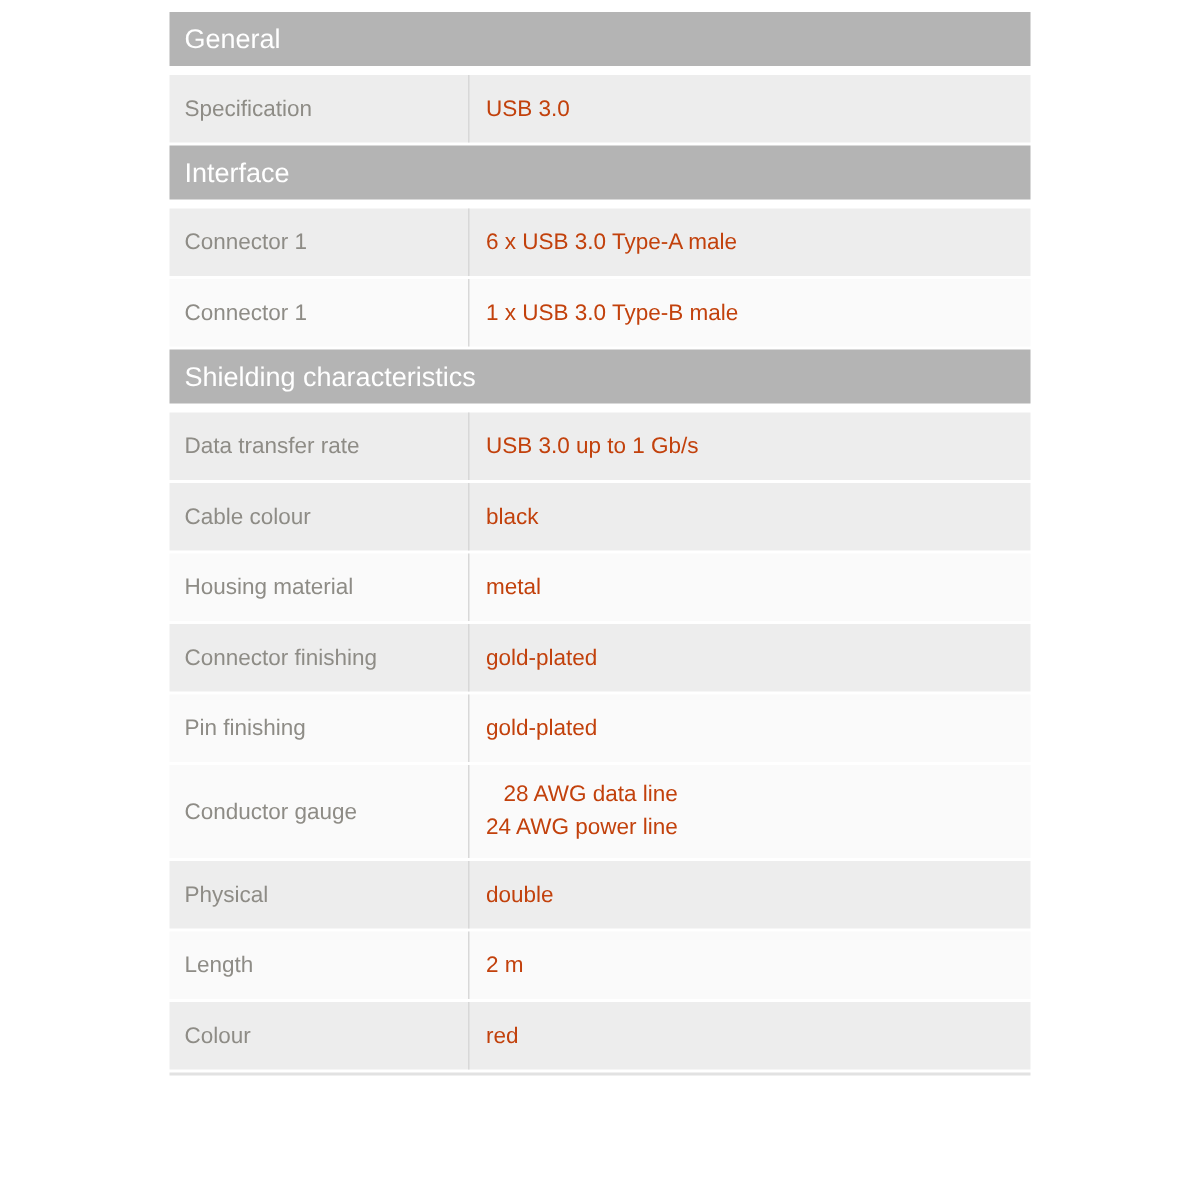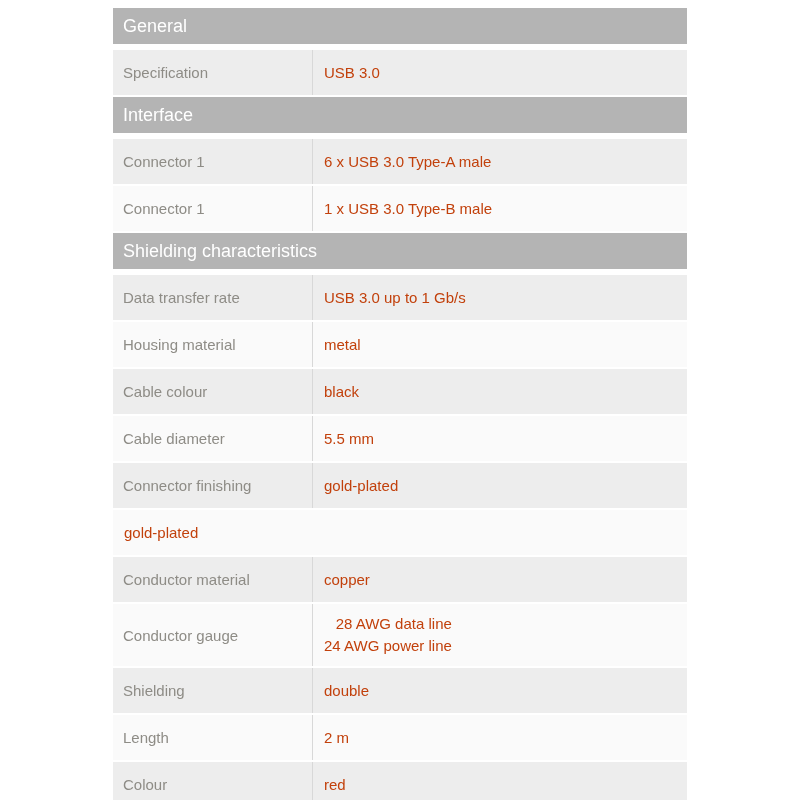--- a/index.html
+++ b/index.html
@@ -85,57 +85,50 @@
   </div>
 
   <div class="section-header">Shielding characteristics</div>
 
   <div class="spec-row shaded">
     <div class="spec-label">Data transfer rate</div>
     <div class="spec-value">USB 3.0 up to 1 Gb/s</div>
   </div>
 
 
-  <div class="spec-row plain">
-    <div class="spec-label">Housing material</div>
-    <div class="spec-value">metal</div>
-  </div>
-
   <div class="spec-row shaded">
     <div class="spec-label">Cable colour</div>
     <div class="spec-value">black</div>
   </div>
 
   <div class="spec-row plain">
-    <div class="spec-label">Cable diameter</div>
-    <div class="spec-value">5.5 mm</div>
+    <div class="spec-label">Housing material</div>
+    <div class="spec-value">metal</div>
   </div>
+
 
   <div class="spec-row shaded">
     <div class="spec-label">Connector finishing</div>
     <div class="spec-value">gold-plated</div>
   </div>
 
   <div class="spec-row plain">
+    <div class="spec-label">Pin finishing</div>
     <div class="spec-value">gold-plated</div>
   </div>
 
-  <div class="spec-row shaded">
-    <div class="spec-label">Conductor material</div>
-    <div class="spec-value">copper</div>
-  </div>
 
   <div class="spec-row plain tall">
     <div class="spec-label">Conductor gauge</div>
     <div class="spec-value">28 AWG data line
 24 AWG power line</div>
   </div>
 
   <div class="spec-row shaded">
-    <div class="spec-label">Shielding</div>
+    <div class="spec-label">Physical</div>
     <div class="spec-value">double</div>
   </div>
 
   <div class="spec-row plain">
     <div class="spec-label">Length</div>
     <div class="spec-value">2 m</div>
   </div>
 
   <div class="spec-row shaded">
     <div class="spec-label">Colour</div>

